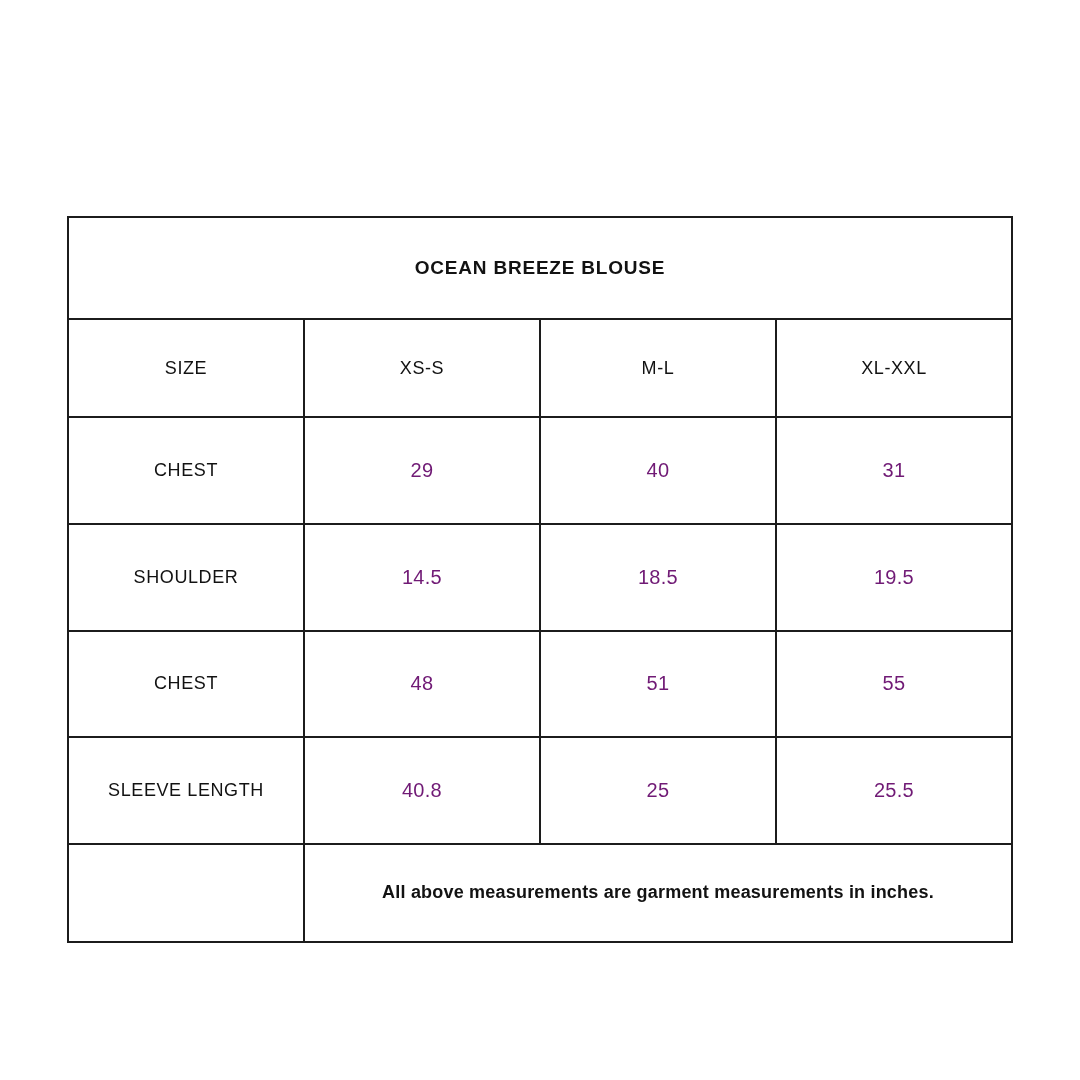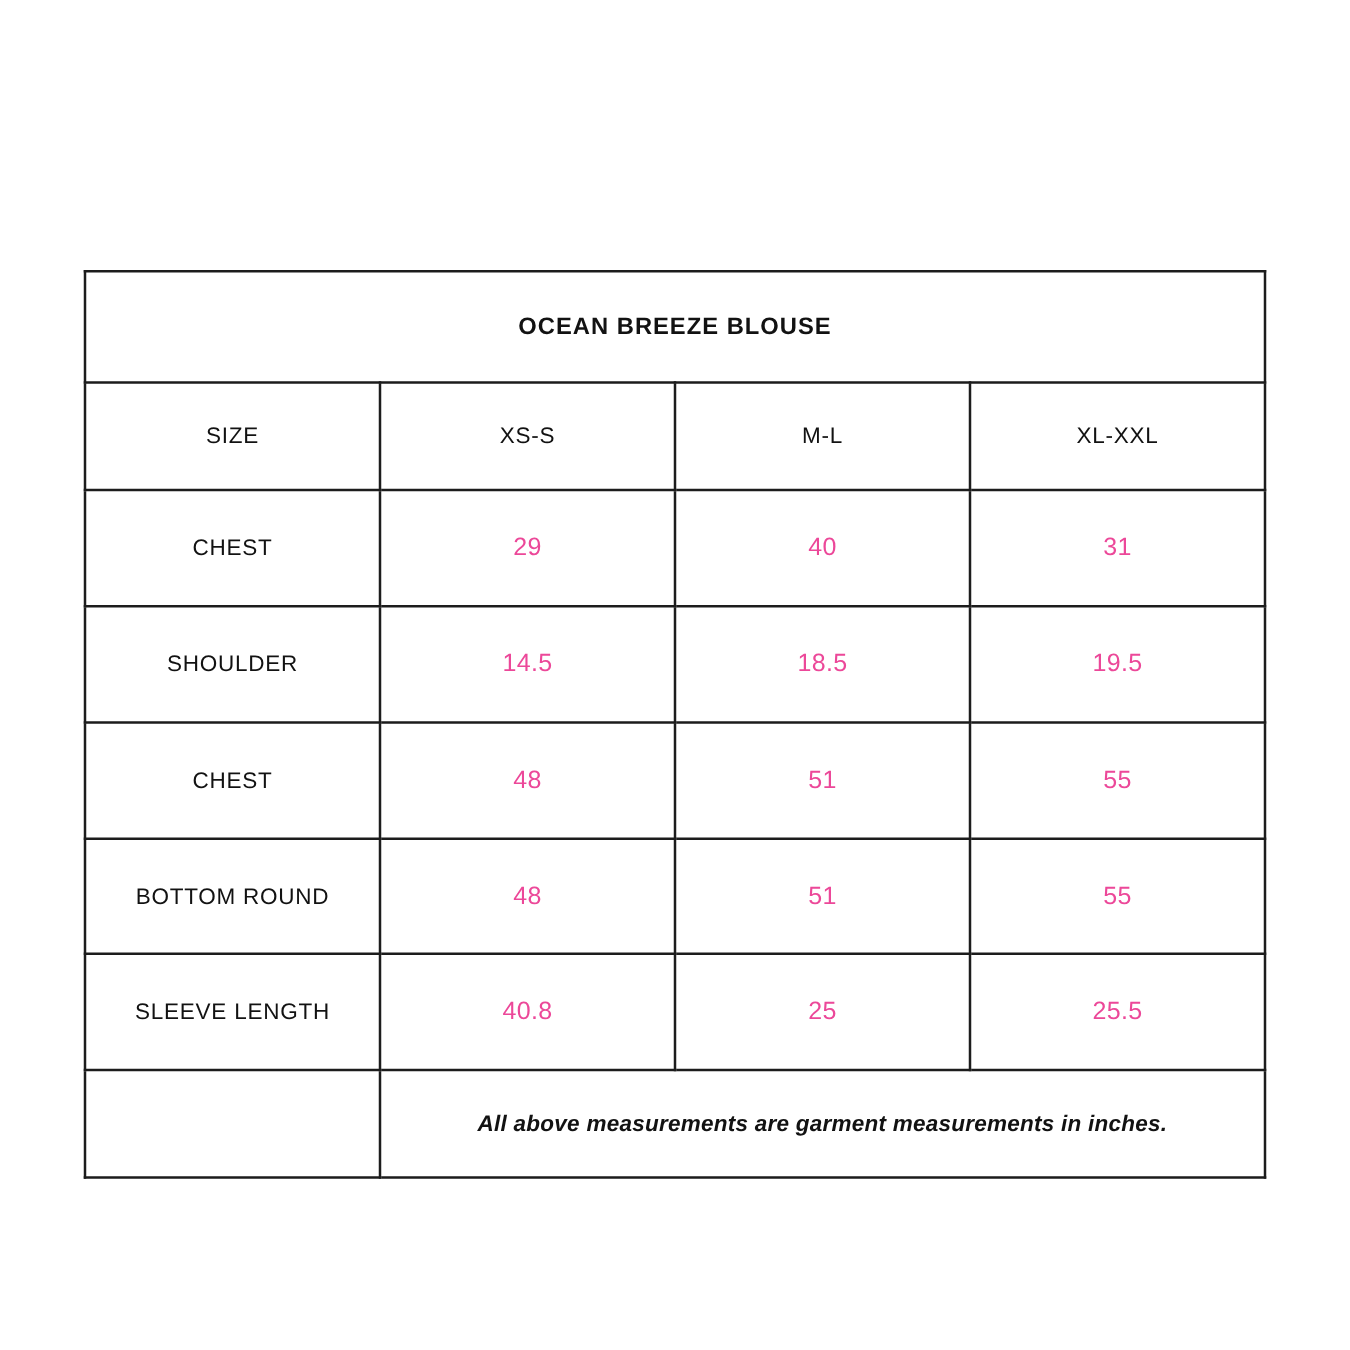--- a/index.html
+++ b/index.html
@@ -43,27 +43,26 @@
     padding-top: 17px;
   }
   td.col-header, td.row-label {
     font-size: 18px;
     font-weight: 400;
     letter-spacing: 0.6px;
   }
   td.value-cell {
     font-size: 20px;
     font-weight: 400;
-    color: #ec4899;
+    color: #701a75;
     letter-spacing: 0.3px;
   }
   td.note-cell {
     font-size: 18px;
     font-weight: 700;
-    font-style: italic;
     letter-spacing: 0.2px;
   }
   td.empty-cell { background: #ffffff; }
 </style>
 </head>
 <body>
 
 <div class="canvas">
   <table class="size-chart">
     <colgroup>
@@ -94,26 +93,20 @@
         <td class="value-cell">18.5</td>
         <td class="value-cell">19.5</td>
       </tr>
       <tr>
         <td class="row-label">CHEST</td>
         <td class="value-cell">48</td>
         <td class="value-cell">51</td>
         <td class="value-cell">55</td>
       </tr>
       <tr>
-        <td class="row-label">BOTTOM ROUND</td>
-        <td class="value-cell">48</td>
-        <td class="value-cell">51</td>
-        <td class="value-cell">55</td>
-      </tr>
-      <tr>
         <td class="row-label">SLEEVE LENGTH</td>
         <td class="value-cell">40.8</td>
         <td class="value-cell">25</td>
         <td class="value-cell">25.5</td>
       </tr>
       <tr>
         <td class="empty-cell"></td>
         <td class="note-cell" colspan="3">All above measurements are garment measurements in inches.</td>
       </tr>
     </tbody>

